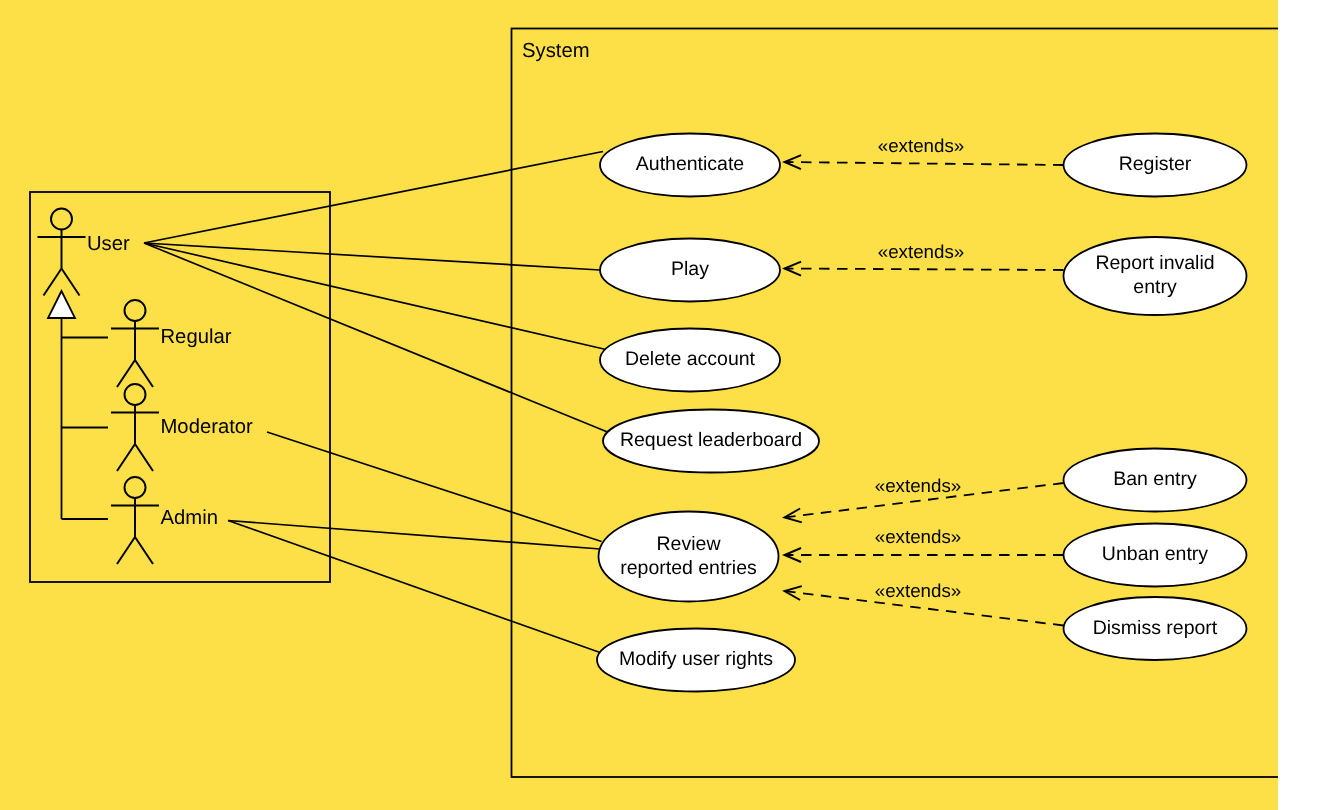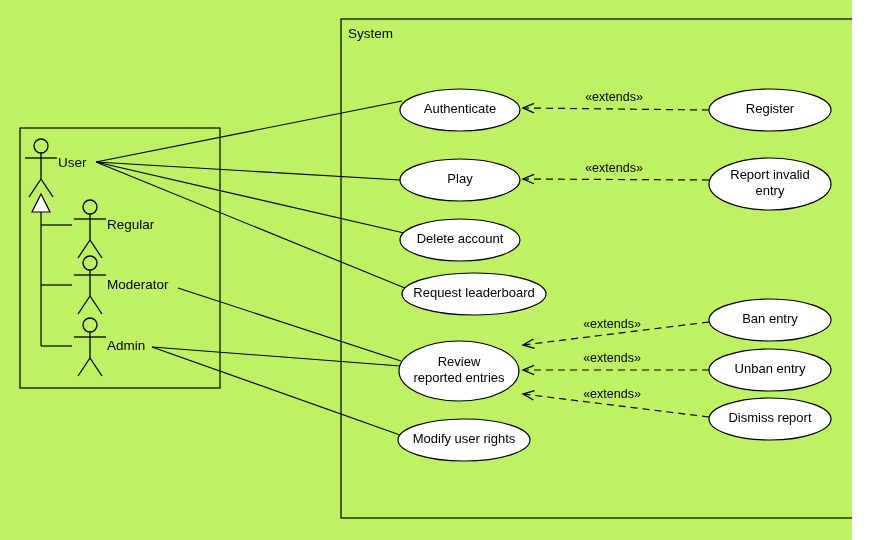--- a/index.html
+++ b/index.html
@@ -8,21 +8,21 @@
     padding: 0;
     background: #ffffff;
   }
   body {
     font-family: "Liberation Sans", sans-serif;
   }
   #canvas-wrap {
     position: relative;
     width: 852px;
     height: 540px;
-    background: #bef264;
+    background: #fde047;
     overflow: hidden;
   }
   svg#diagram {
     display: block;
     width: 890px;
     height: 540px;
   }
   .boundary-rect {
     fill: none;
     stroke: #000000;

